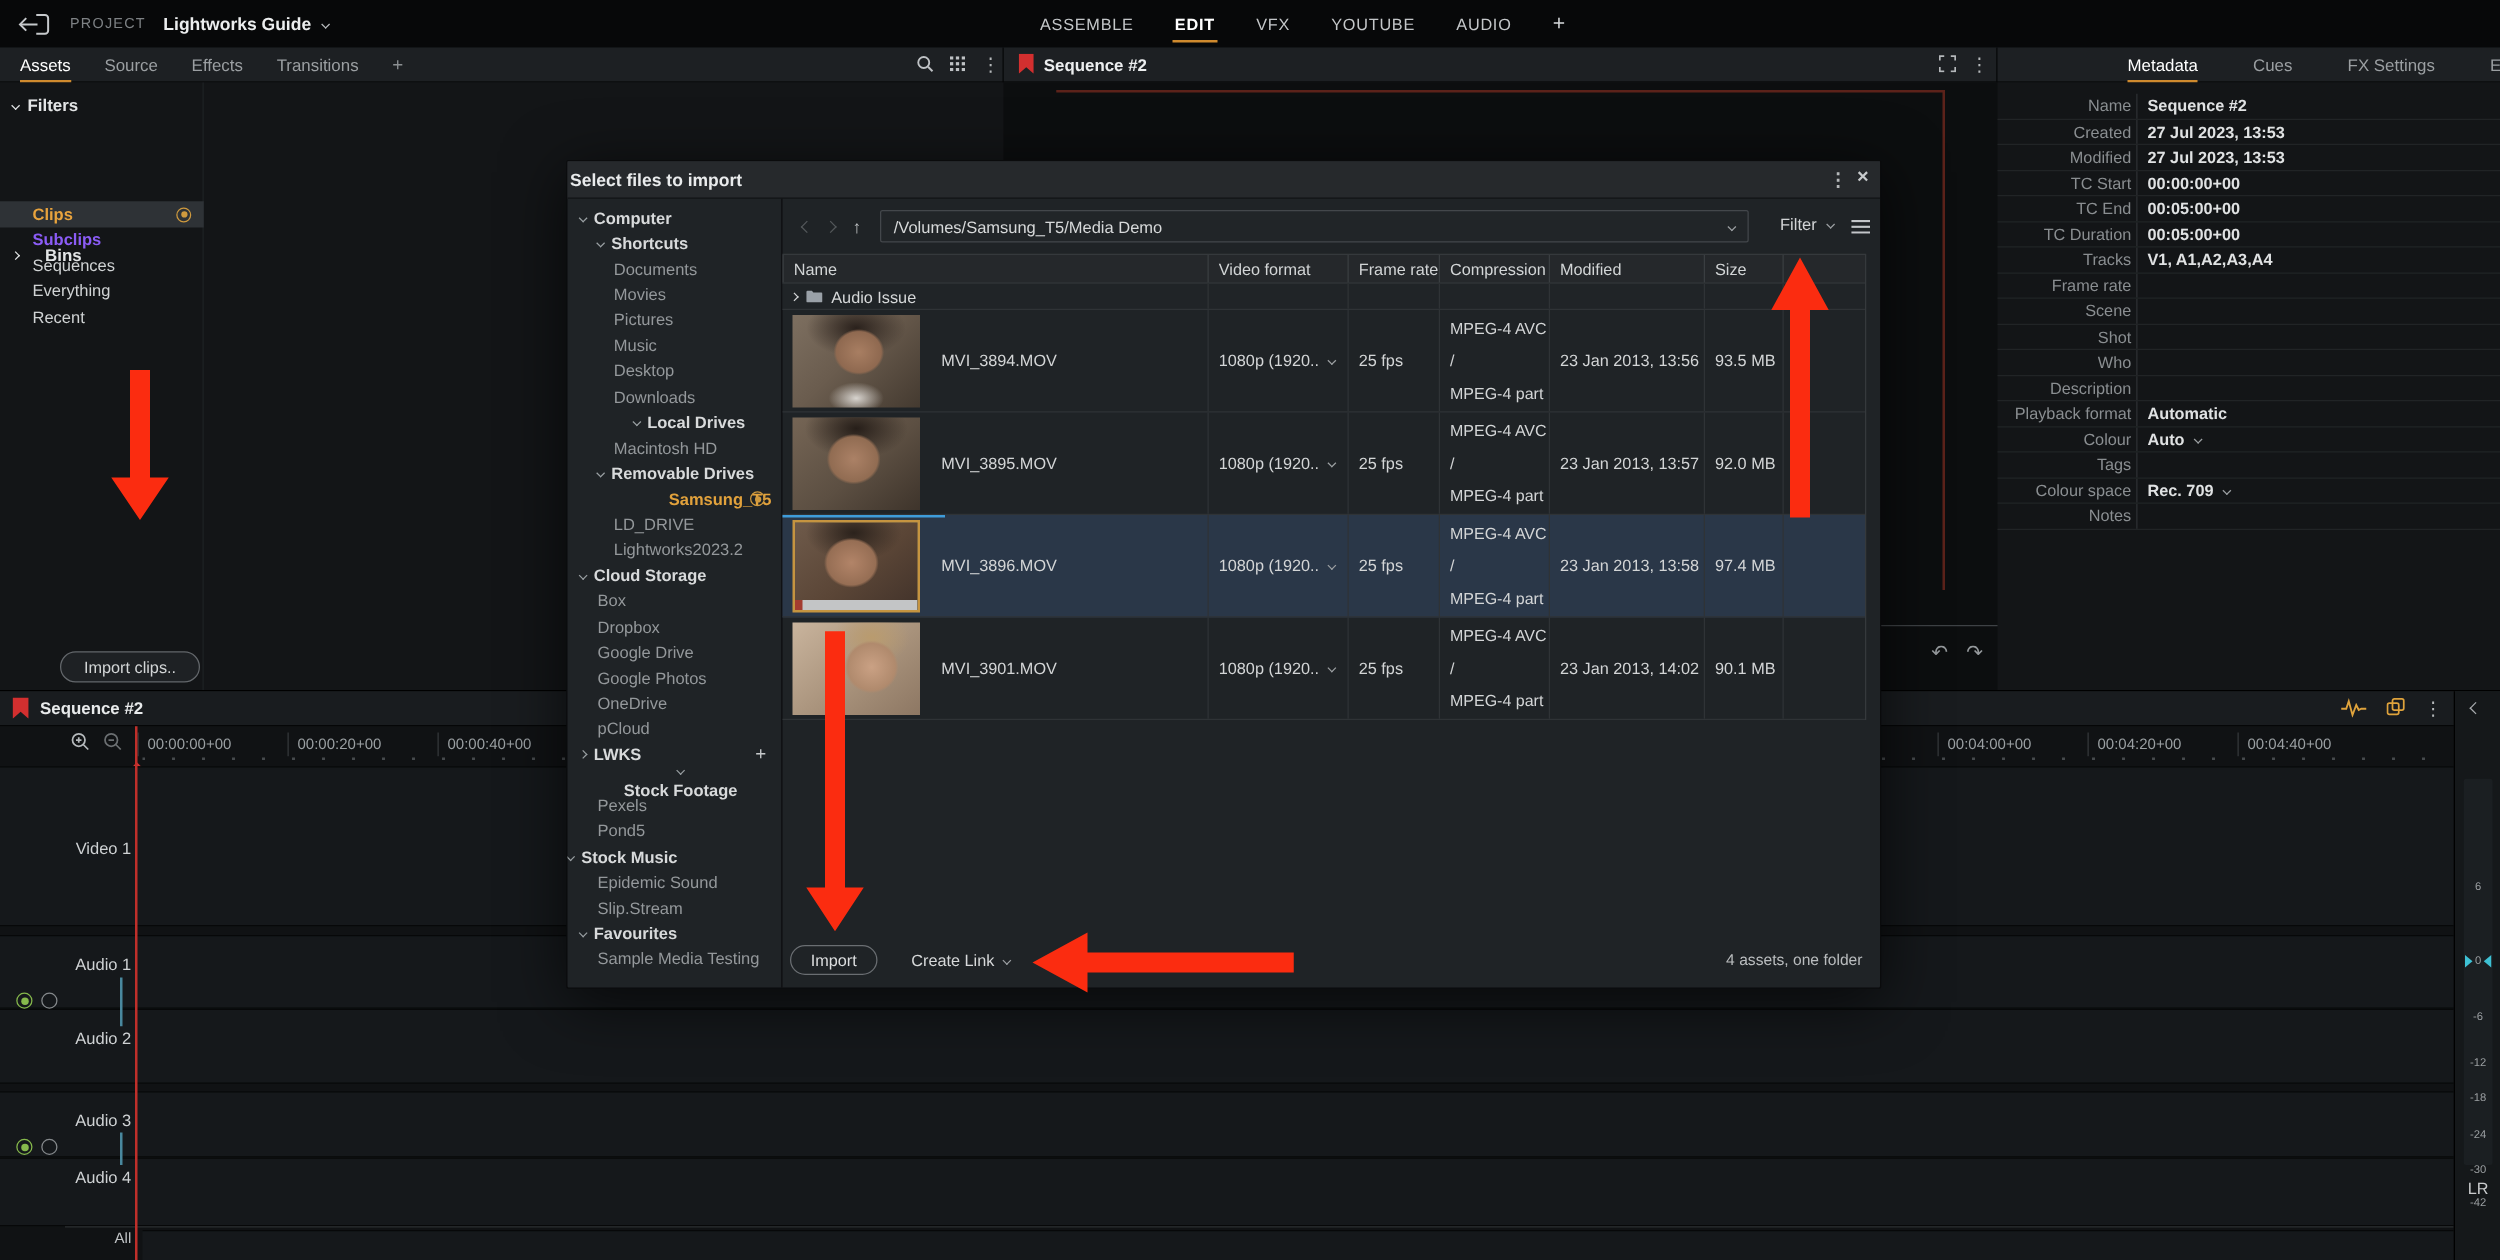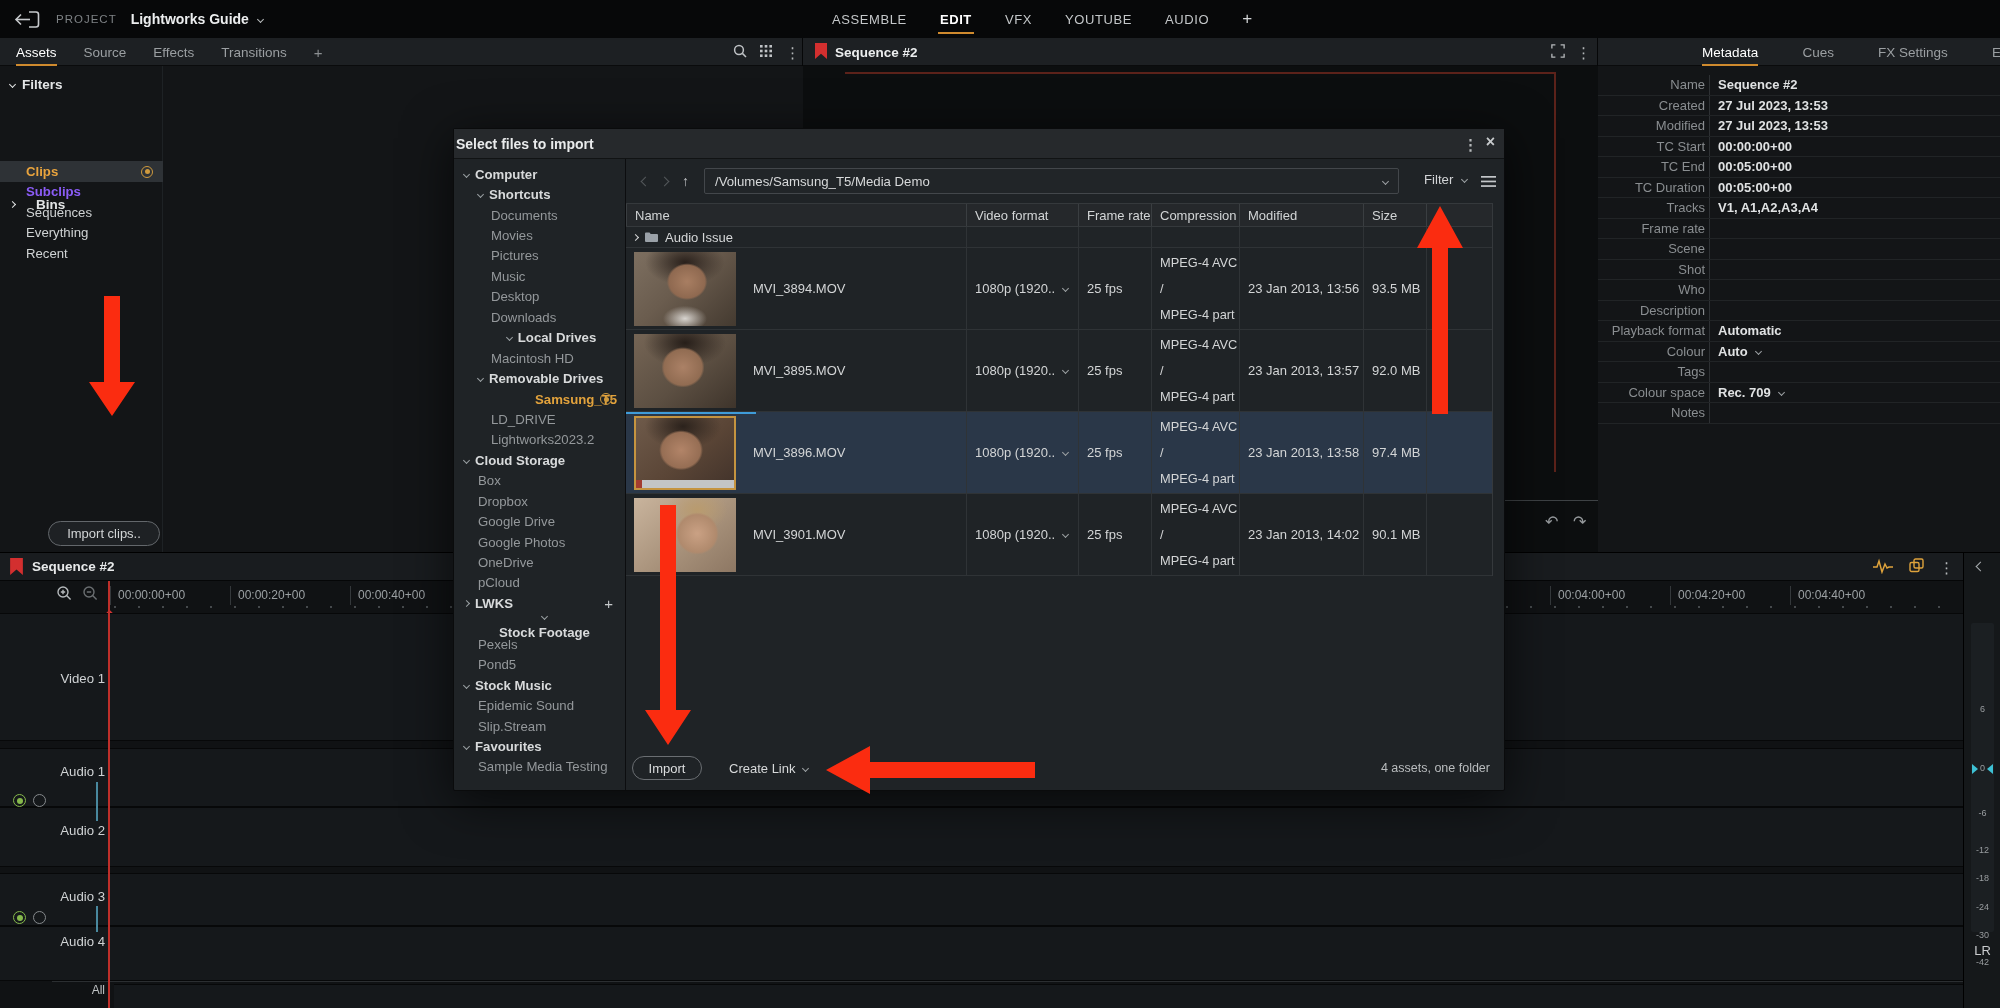--- a/index.html
+++ b/index.html
@@ -602,21 +602,21 @@
         <div class="titem bold" style="padding-left: 10px; flex-direction: column;">
           <span class="chev small"></span>
           <span>Stock Footage</span>
         </div>
         <div class="titem" style="padding-left: 24px;">
           <span>Pexels</span>
         </div>
         <div class="titem" style="padding-left: 24px;">
           <span>Pond5</span>
         </div>
-        <div class="titem bold" style="padding-left: 10px;">
+        <div class="titem bold" style="">
           <span class="chev small"></span>
           <span>Stock Music</span>
         </div>
         <div class="titem" style="padding-left: 24px;">
           <span>Epidemic Sound</span>
         </div>
         <div class="titem" style="padding-left: 24px;">
           <span>Slip.Stream</span>
         </div>
         <div class="titem bold" style="padding-left: 10px;">

